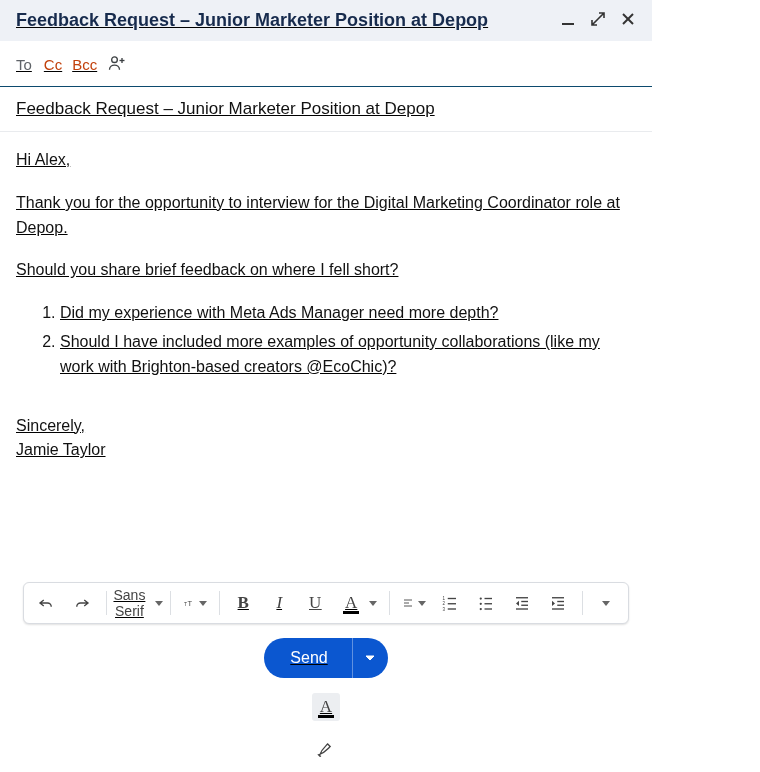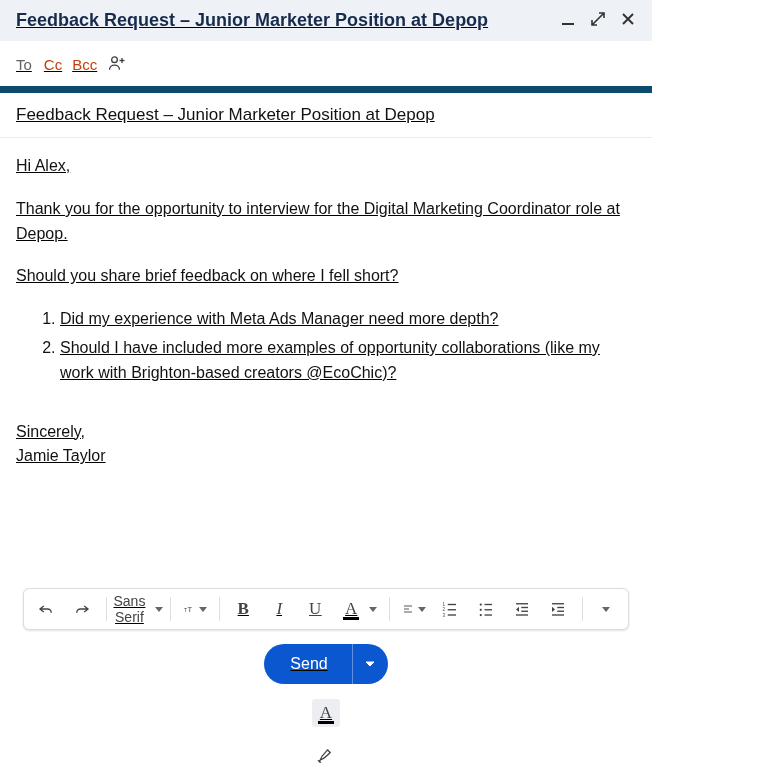--- a/index.html
+++ b/index.html
@@ -33,21 +33,21 @@
       gap: 14px;
       align-items: center;
       color: #333;
     }
     .titlebar-controls svg { width: 16px; height: 16px; stroke: currentColor; }
 
     .header-row {
       display: flex;
       align-items: baseline;
       padding: 12px 16px 10px;
-      border-bottom: 7px solid #0c4a6e;
+      border-bottom: 1px solid #0c4a6e;
     }
     .to-label { color: #5f6368; font-size:15px; margin-right: 12px;}
     .to-value { color: #131313; font-size:16px; font-weight:500; flex:1;}
     .cc-bcc { display:flex; gap:10px; align-items:center; color:#c2410c; font-size:15px;}
     .cc-bcc span { cursor:pointer; }
     .cc-bcc svg { width:20px; height:20px; fill:none; stroke:#3c4043; stroke-width:1.6;}
 
     .subject-row {
       padding: 12px 16px 12px;
       border-bottom: 1px solid #e9ebee;

